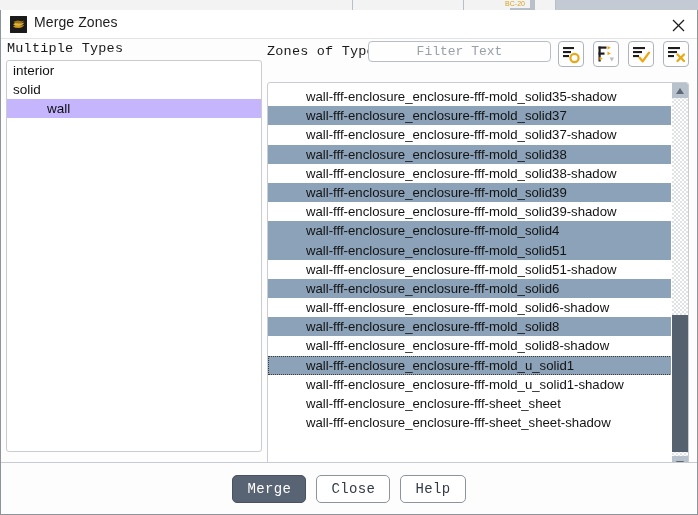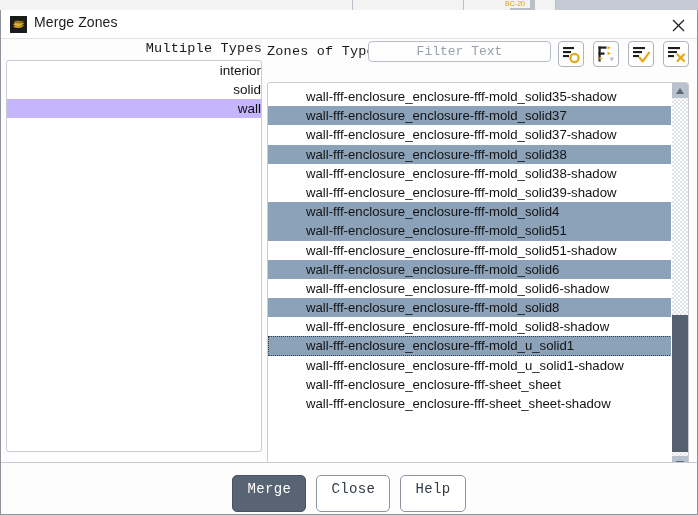--- a/index.html
+++ b/index.html
@@ -105,21 +105,20 @@
     left: 0; top: 29px;
     width: 696px;
     height: 423px;
   }
 
   
   #left-col {
     position: absolute;
     left: 5px; top: 2px;
     width: 256px;
-    text-align: right;
   }
   .col-label {
     font-family: "Liberation Mono", monospace;
     font-size: 13.5px;
     color: #1a1a1a;
     white-space: nowrap;
     letter-spacing: .2px;
   }
   #types-label { display:block; padding-left: 1px; margin-bottom: 4px; }
 
@@ -271,21 +270,21 @@
   }
   #btn-row {
     position: absolute;
     left: 0; top: 12px;
     width: 696px;
     text-align: center;
     font-size: 0;
   }
   .dlg-btn {
     display: inline-block;
-    height: 37px;
+    height: 28px;
     line-height: 26px;
     min-width: 56px;
     padding: 0 14px;
     margin: 0 5px;
     box-sizing: border-box;
     border-radius: 5px;
     font-family: "Liberation Mono", monospace;
     font-size: 14px;
     letter-spacing: .4px;
     cursor: pointer;
@@ -394,20 +393,21 @@
         </div>
       </div>
 
       <div id="zones-list-wrap">
         <div id="zones-list">
             <div class="zrow">wall-fff-enclosure_enclosure-fff-mold_solid35-shadow</div>
             <div class="zrow sel">wall-fff-enclosure_enclosure-fff-mold_solid37</div>
             <div class="zrow">wall-fff-enclosure_enclosure-fff-mold_solid37-shadow</div>
             <div class="zrow sel">wall-fff-enclosure_enclosure-fff-mold_solid38</div>
             <div class="zrow">wall-fff-enclosure_enclosure-fff-mold_solid38-shadow</div>
+            <div class="zrow sel">wall-fff-enclosure_enclosure-fff-mold_solid39</div>
             <div class="zrow">wall-fff-enclosure_enclosure-fff-mold_solid39-shadow</div>
             <div class="zrow sel">wall-fff-enclosure_enclosure-fff-mold_solid4</div>
             <div class="zrow sel">wall-fff-enclosure_enclosure-fff-mold_solid51</div>
             <div class="zrow">wall-fff-enclosure_enclosure-fff-mold_solid51-shadow</div>
             <div class="zrow sel">wall-fff-enclosure_enclosure-fff-mold_solid6</div>
             <div class="zrow">wall-fff-enclosure_enclosure-fff-mold_solid6-shadow</div>
             <div class="zrow sel">wall-fff-enclosure_enclosure-fff-mold_solid8</div>
             <div class="zrow">wall-fff-enclosure_enclosure-fff-mold_solid8-shadow</div>
             <div class="zrow sel focus">wall-fff-enclosure_enclosure-fff-mold_u_solid1</div>
             <div class="zrow">wall-fff-enclosure_enclosure-fff-mold_u_solid1-shadow</div>

